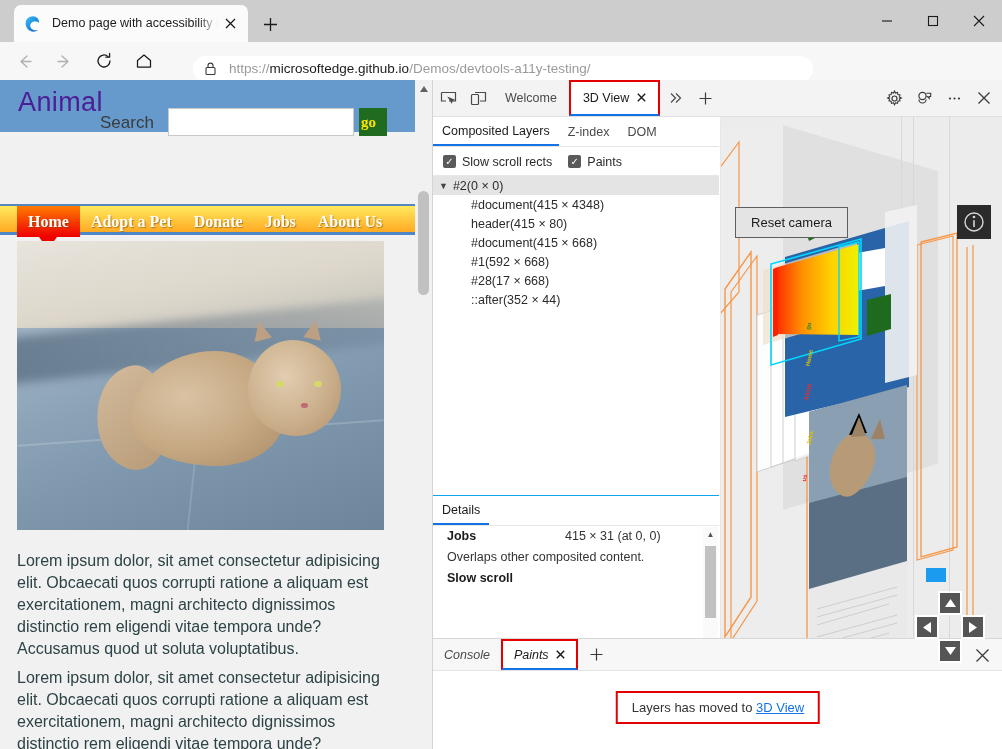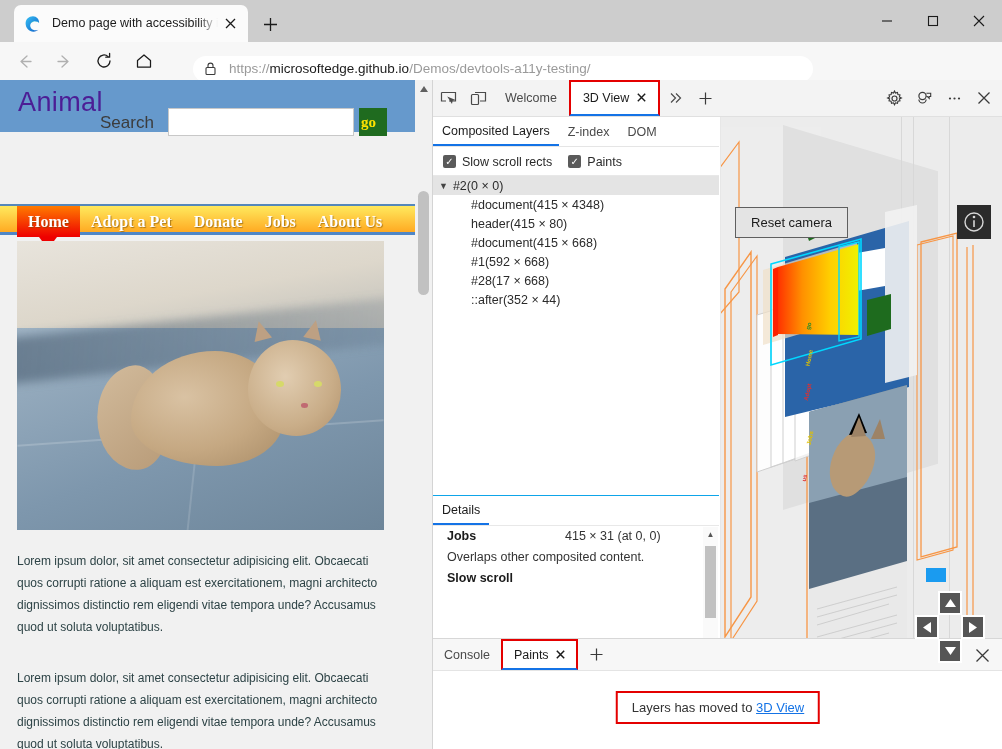--- a/index.html
+++ b/index.html
@@ -138,21 +138,21 @@
   }
   .cat .ear-l { left: 57%; top: 6%; transform: rotate(-14deg); }
   .cat .ear-r { left: 82%; top: 5%; transform: rotate(12deg); }
   .cat .eye-l, .cat .eye-r { position:absolute; width:8px; height:6px; background:#d6d96a; border-radius:50%; }
   .cat .eye-l { left: 68%; top: 38%; }
   .cat .eye-r { left: 86%; top: 38%; }
   .cat .nose { position:absolute; left: 80%; top: 50%; width: 7px; height: 5px; background:#c06a72; border-radius: 50% 50% 60% 60%; }
 
   .para {
     position: absolute; left: 17px; width: 367px;
-    font-size: 12px; line-height: 22px; color: #2d4346;
+    font-size: 16px; line-height: 22px; color: #2d4346;
     font-family: "Liberation Sans", sans-serif;
   }
   .p1 { top: 470px; }
   .p2 { top: 587px; }
   .page-scroll {
     position: absolute; right: 0; top: 0; width: 17px; height: 669px; background: #f1f1f1;
   }
   .page-scroll .up, .page-scroll .down { width: 17px; height: 17px; display:flex; align-items:center; justify-content:center; }
   .page-scroll .thumb {
     position: absolute; left: 3px; top: 111px; width: 11px; height: 104px; background: #c1c1c1; border-radius: 6px;
@@ -247,21 +247,21 @@
   .l-paper { position: absolute; background: #ededed; }
   .l-shade { position: absolute; background: rgba(0,0,0,.05); }
   .mini { position: absolute; font-size: 6px; white-space: nowrap; transform: rotate(-78deg); }
 
   
   .drawer {
     position: absolute; left: 0; bottom: 0; width: 570px; height: 111px;
     background: #ffffff; border-top: 1px solid #d7d7d7;
   }
   .drawer-tabbar { height: 32px; background: #f7f7f7; display: flex; align-items: flex-end; border-bottom: 1px solid #e4e4e4; }
-  .dtab { height: 31px; padding: 0 11px; display: flex; align-items: center; font-size: 12.5px; color: #4a4a4a; }
+  .dtab { height: 31px; padding: 0 11px; display: flex; align-items: center; font-size: 12.5px; color: #4a4a4a; font-style: italic; }
   .dtab.sel { color: #1b1b1b; border-bottom: 2px solid #1473e6; background:#fff; }
   .drawer-close { position: absolute; right: 10px; top: 5px; width: 22px; height: 22px; display:flex; align-items:center; justify-content:center; }
   .moved-msg {
     position: absolute; left: 50%; transform: translateX(-50%); top: 52px;
     font-size: 13px; color: #333; padding: 7px 14px;
   }
   .moved-msg a { color: #1473e6; }
   .thin-grey { position:absolute; background:#d8d8d8; }
 </style>
 </head>

